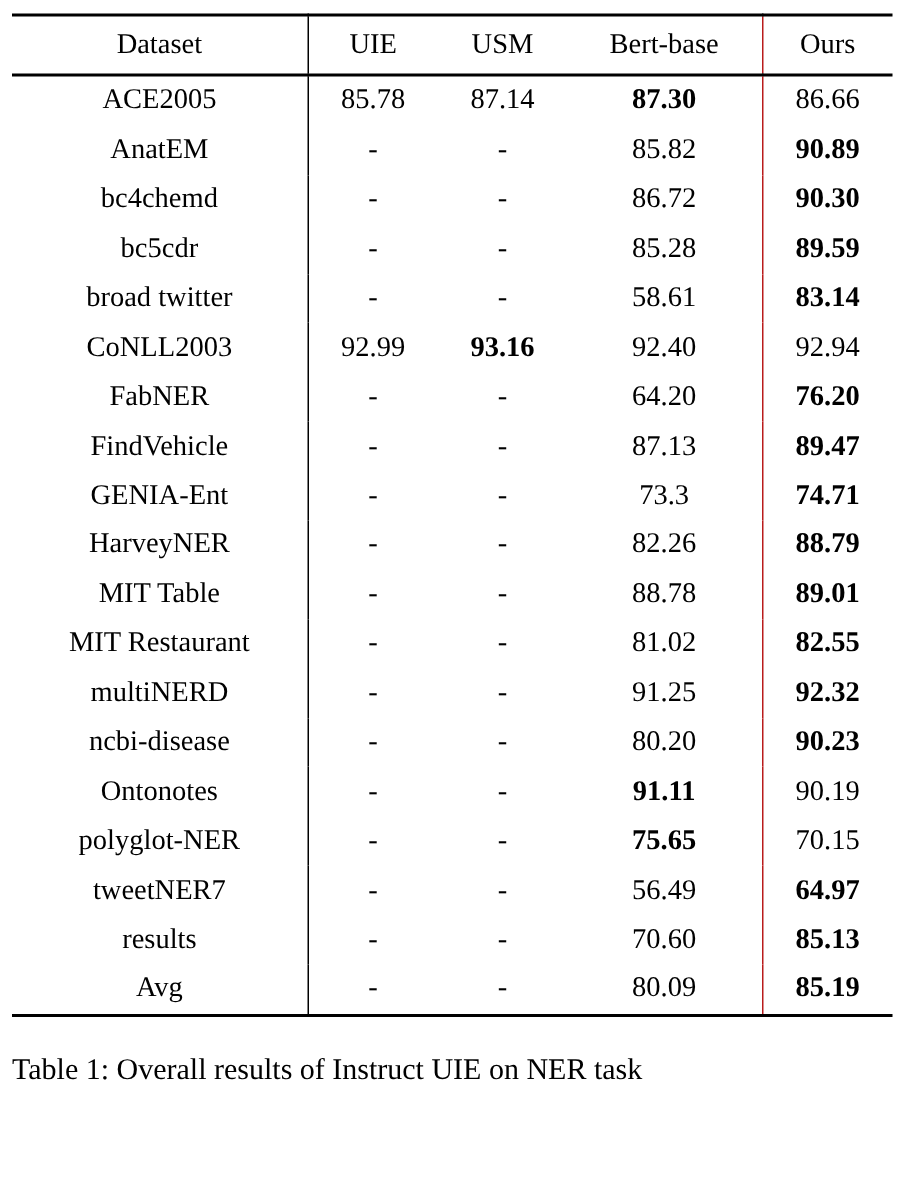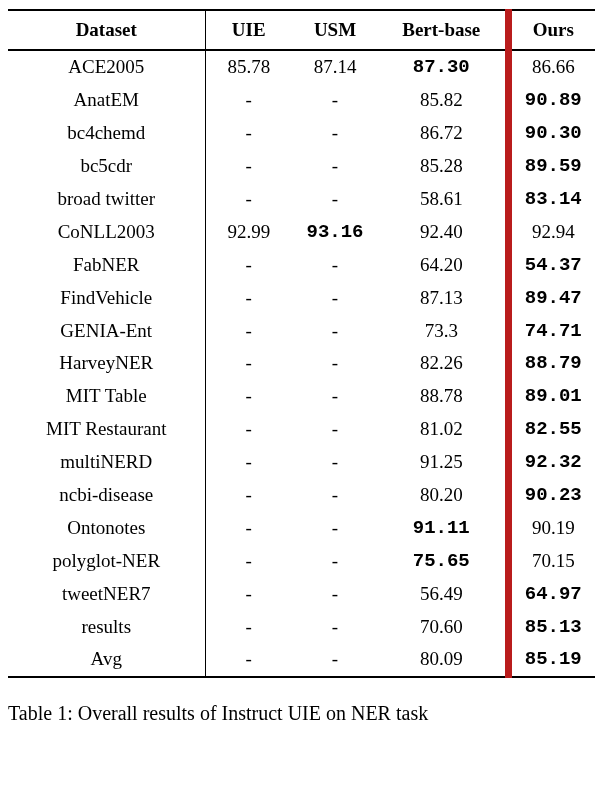--- a/index.html
+++ b/index.html
@@ -26,41 +26,40 @@
     margin-left: 8px;
     width: 587px;
     border-top: 2px solid #000;
     border-bottom: 2px solid #000;
     font-size: 19px;
   }
   .results-table thead tr {
     border-bottom: 2px solid #000;
   }
   .results-table th {
-    font-weight: 700;
+    font-weight: 400;
     height: 38px;
     text-align: center;
     vertical-align: middle;
     padding: 0;
   }
   .results-table td {
     height: 32.9px;
     text-align: center;
     vertical-align: middle;
     padding: 0;
   }
   .results-table .c-dataset {
     border-right: 1px solid #000;
   }
   .results-table .c-ours {
-    border-left: 7px solid #b91c1c;
+    border-left: 1px solid #b91c1c;
   }
   .results-table .bold {
     font-weight: 700;
-    font-family: Liberation Mono, monospace;
   }
   .caption {
     margin-left: 8px;
     margin-top: 22px;
     width: 587px;
     font-size: 20px;
     line-height: 26px;
     white-space: nowrap;
   }
 </style>
@@ -126,21 +125,21 @@
           <td>92.99</td>
           <td class="bold">93.16</td>
           <td>92.40</td>
           <td class="c-ours">92.94</td>
         </tr>
         <tr>
           <td class="c-dataset">FabNER</td>
           <td>-</td>
           <td>-</td>
           <td>64.20</td>
-          <td class="c-ours bold">54.37</td>
+          <td class="c-ours bold">76.20</td>
         </tr>
         <tr>
           <td class="c-dataset">FindVehicle</td>
           <td>-</td>
           <td>-</td>
           <td>87.13</td>
           <td class="c-ours bold">89.47</td>
         </tr>
         <tr>
           <td class="c-dataset">GENIA-Ent</td>

